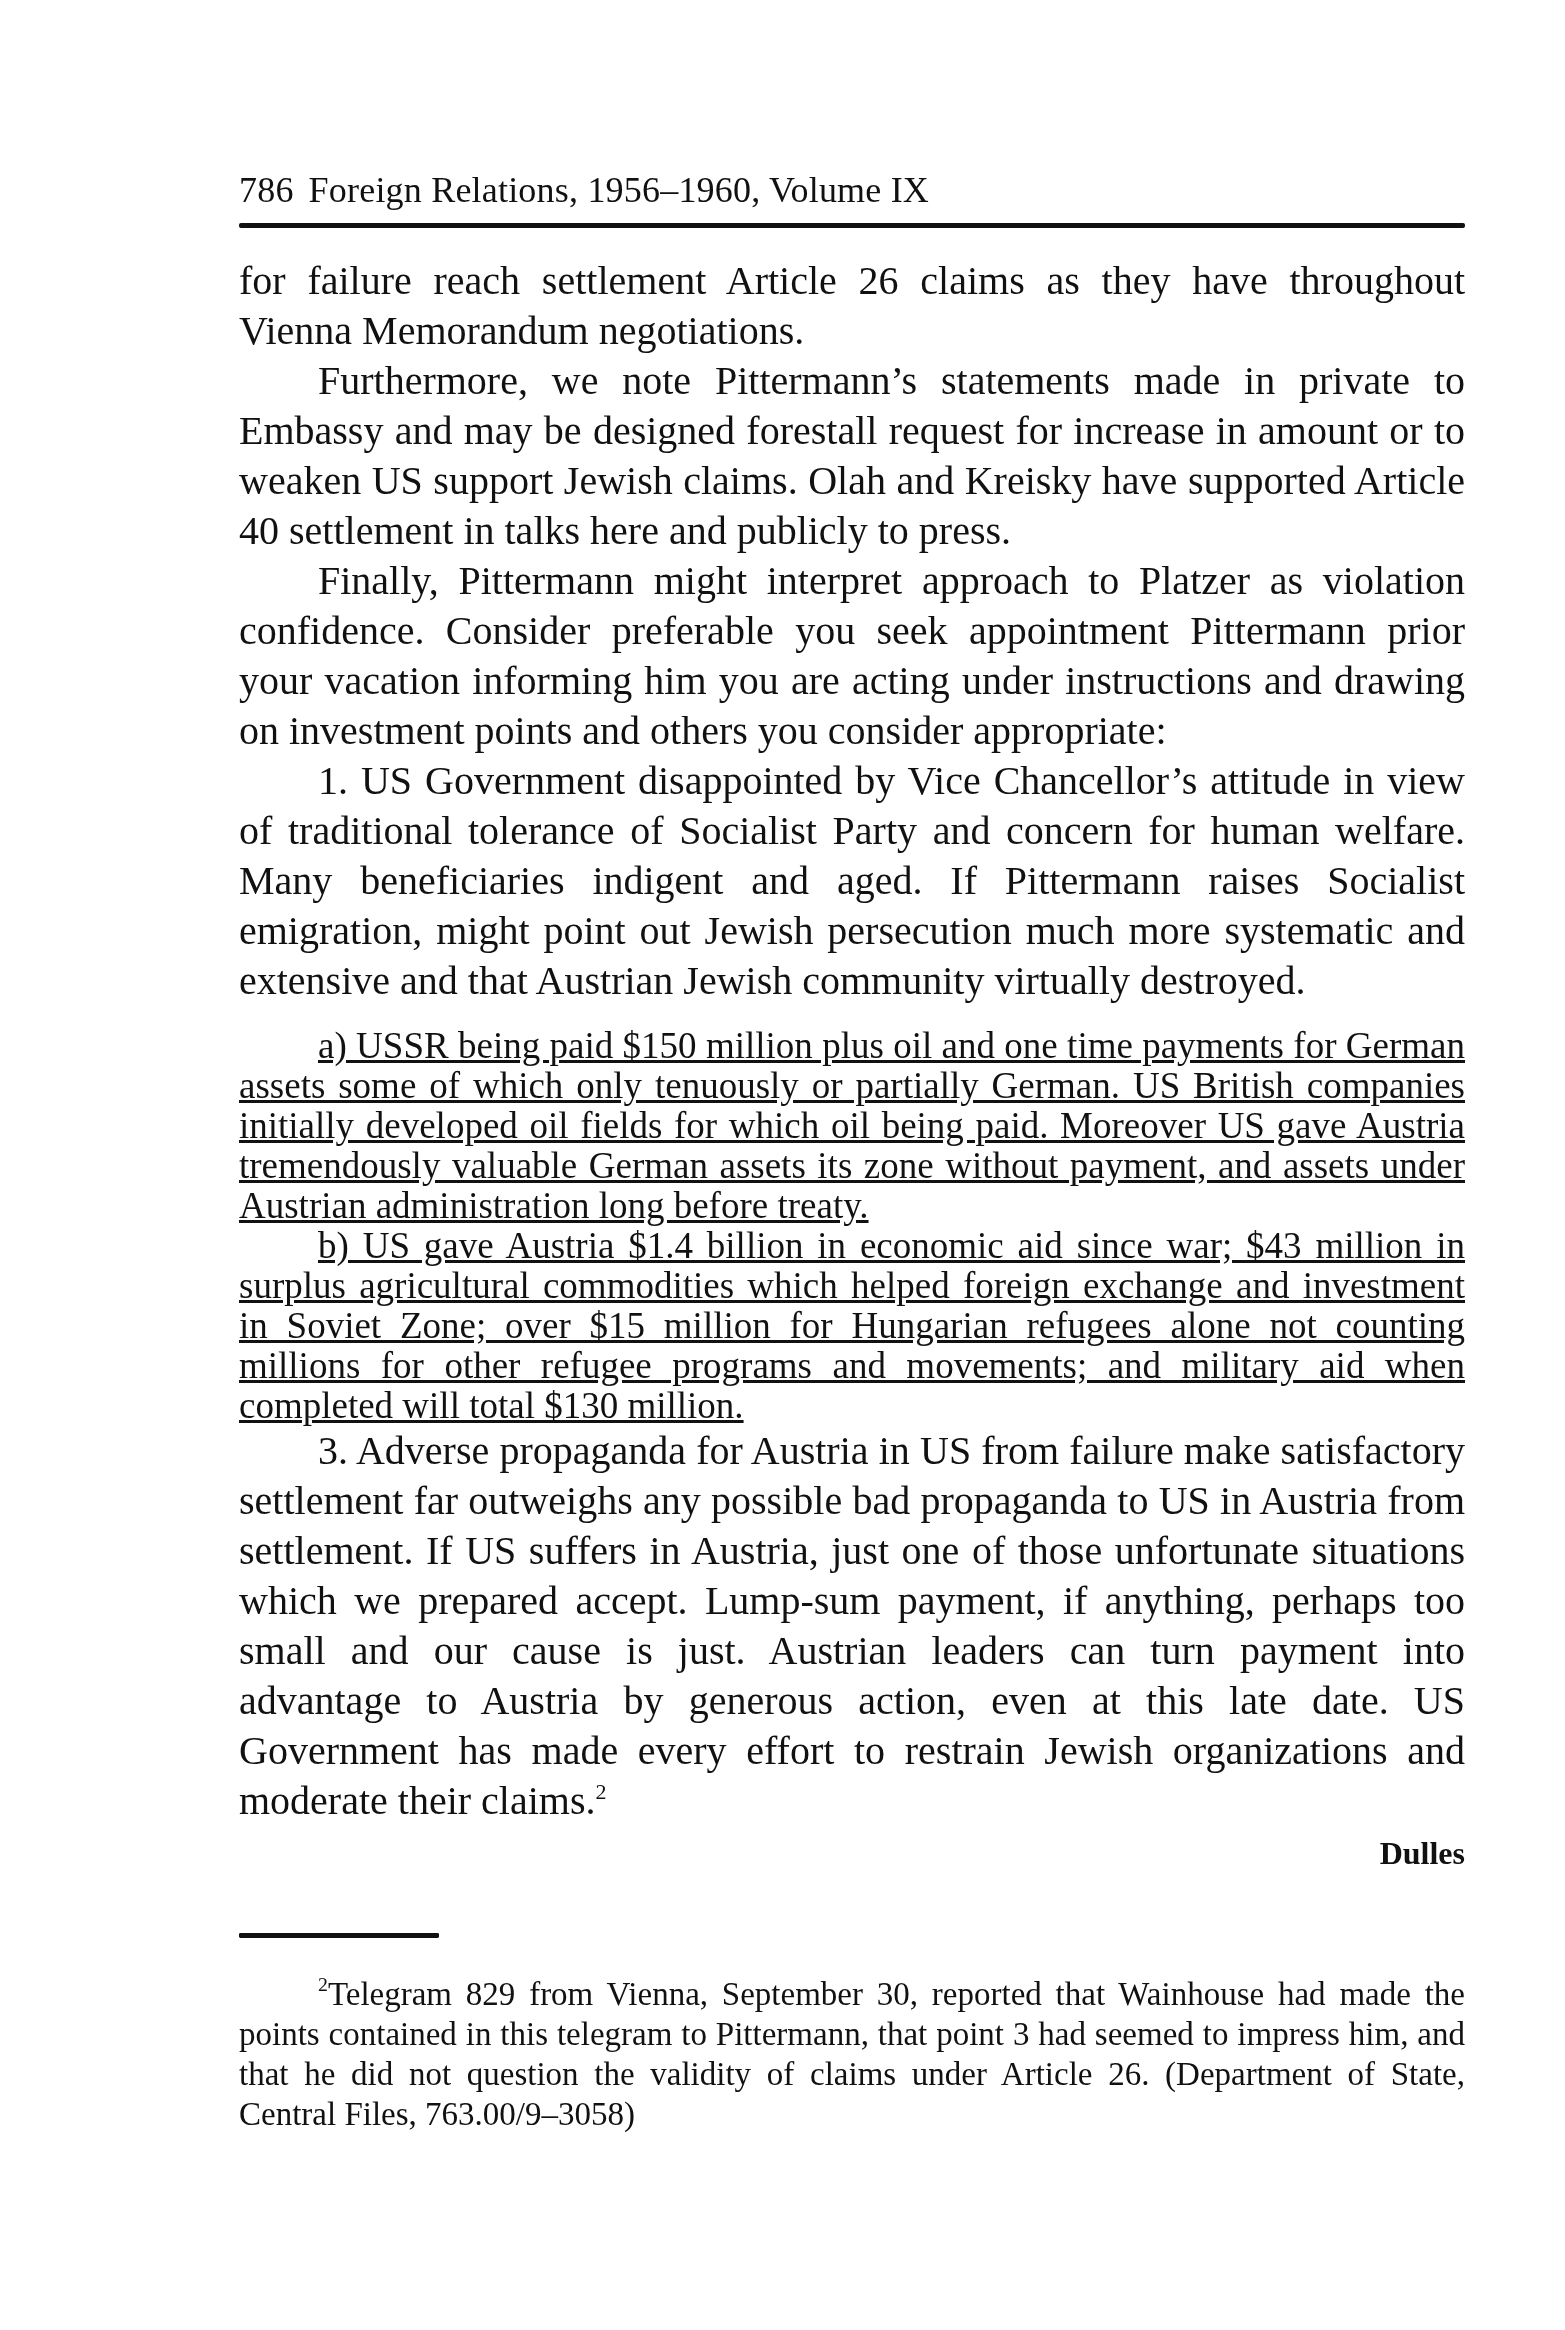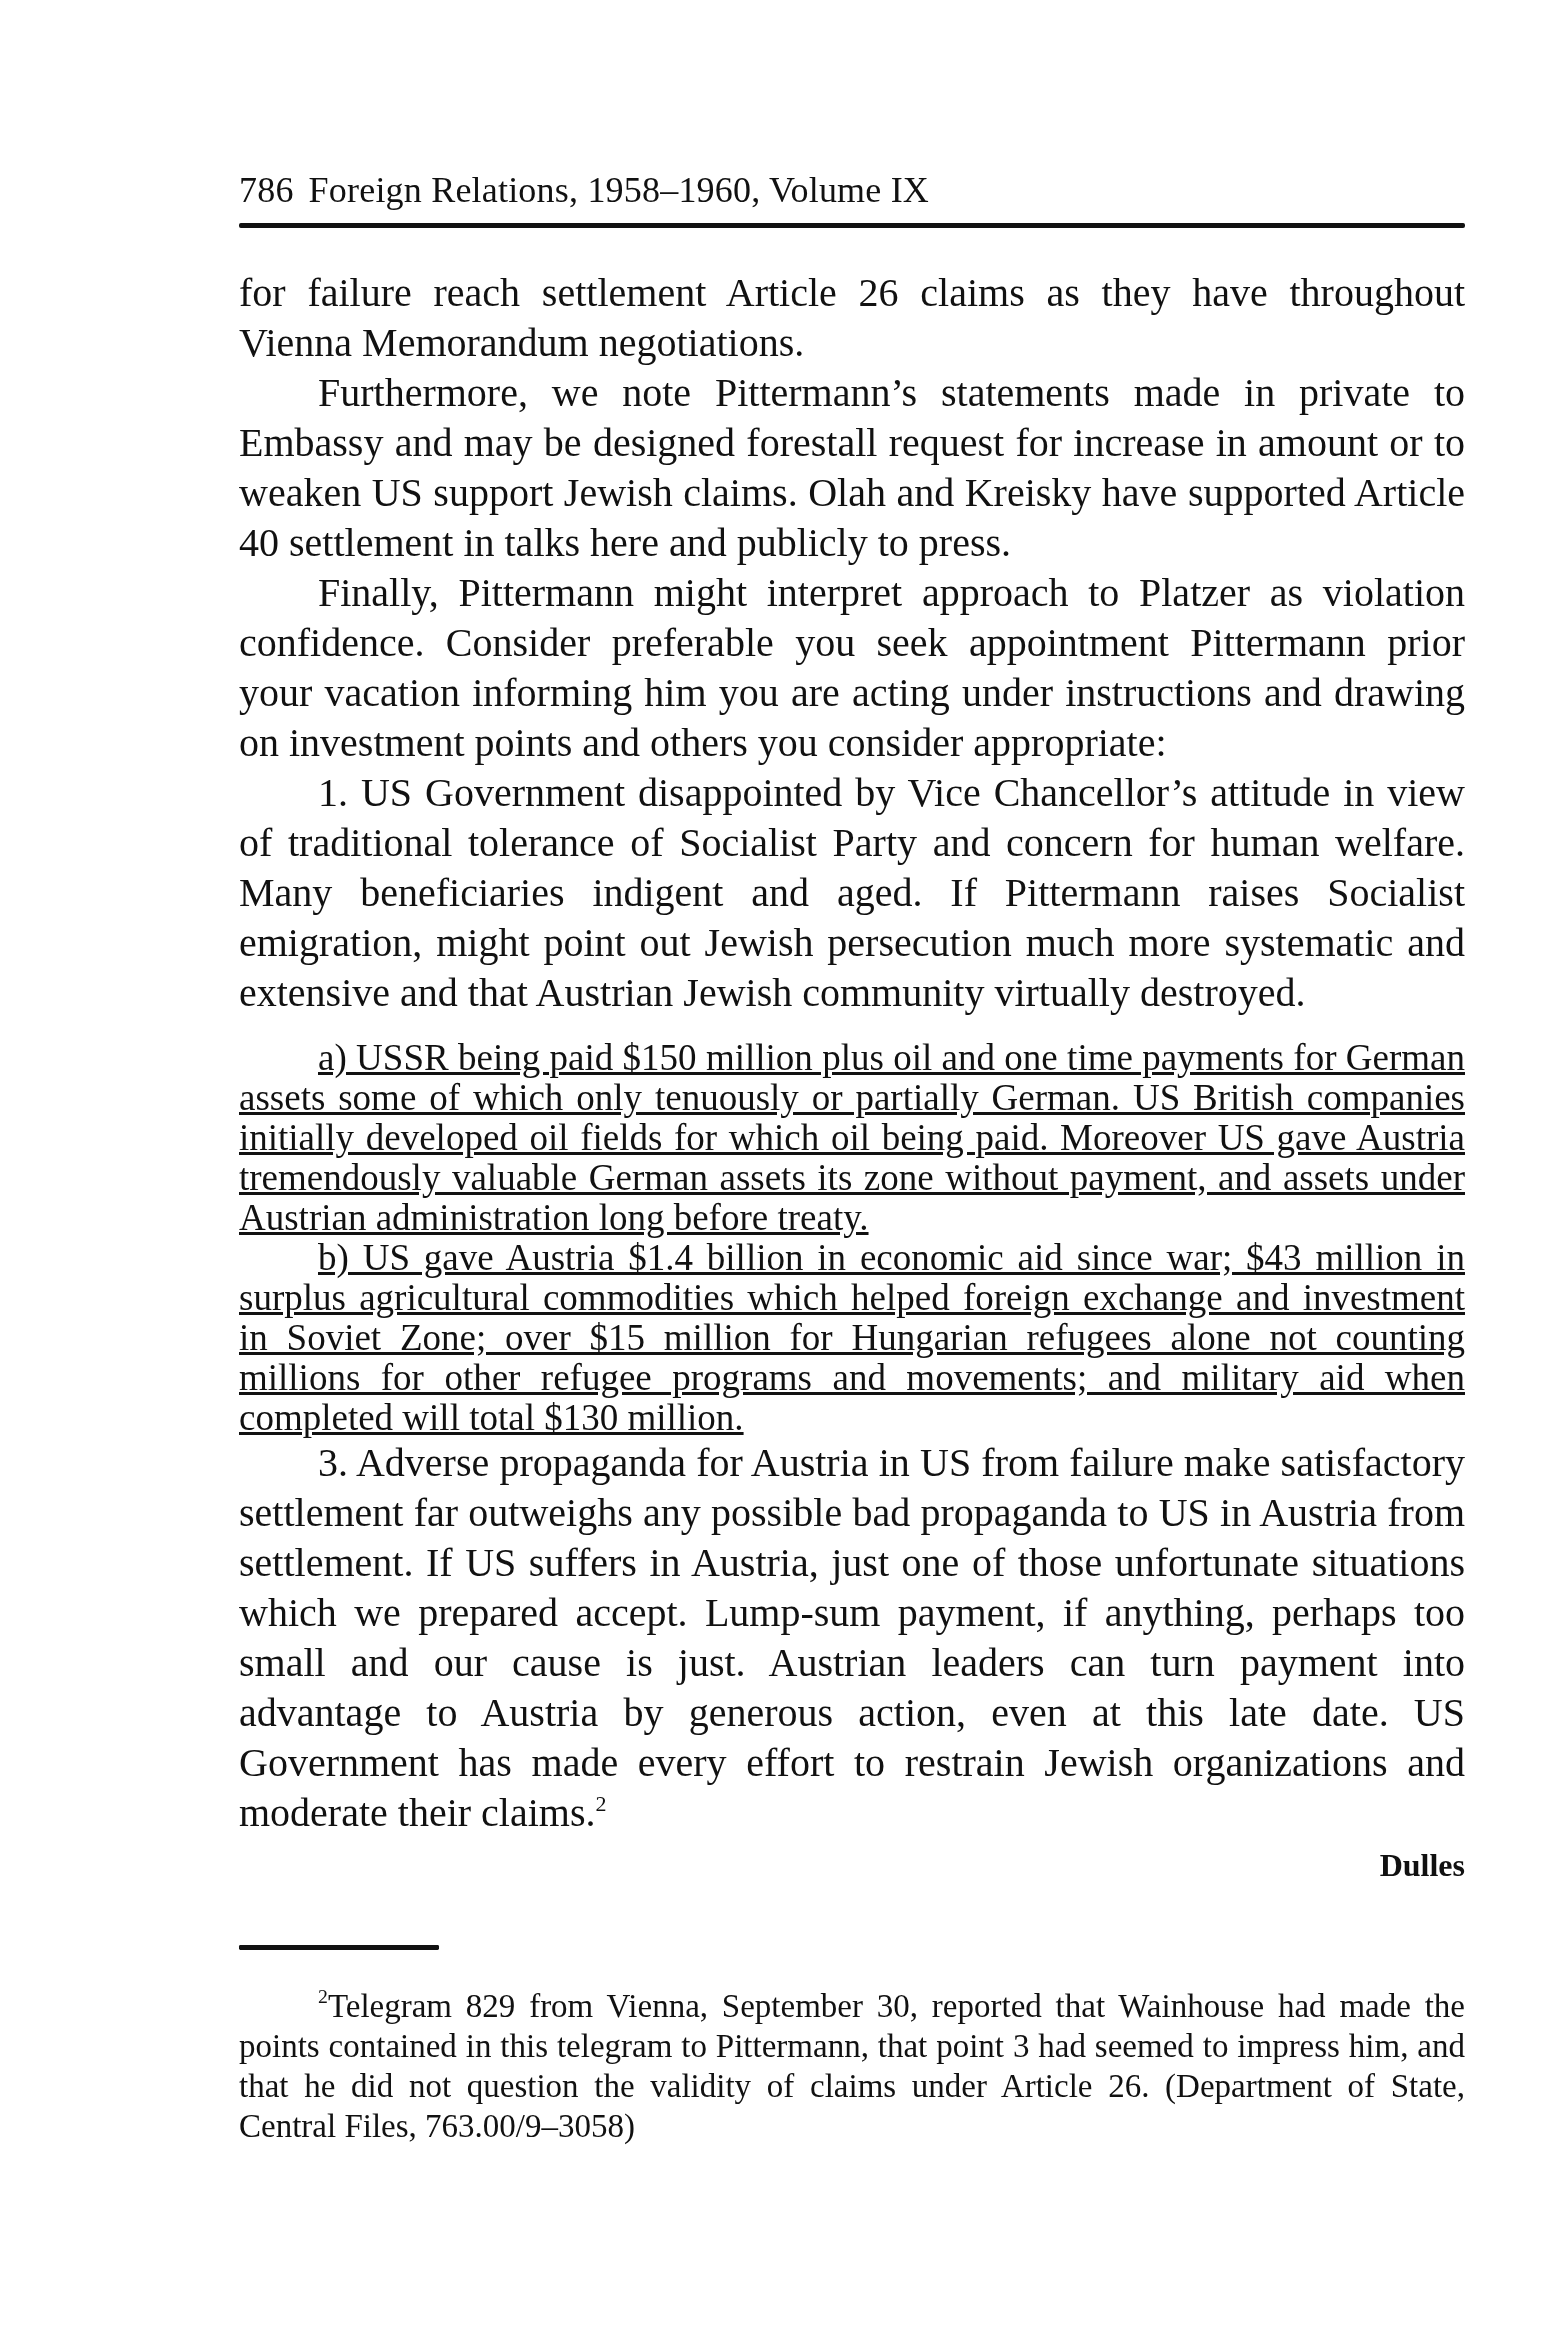--- a/index.html
+++ b/index.html
@@ -2,38 +2,38 @@
 <html style="font-size:7.5px"><head>
 <meta charset="utf-8">
 <style>
   html, body { margin: 0; padding: 0; background: #ffffff; }
   body { width: 1565px; height: 2526px; position: relative; overflow: hidden;
          font-family: "Liberation Serif", "DejaVu Serif", serif; color: #111111; }
   .page { position: absolute; left: 239px; top: 168px; width: 1226px; }
   .running-head { font-size: 36px; line-height: 45px; white-space: nowrap; letter-spacing: 0.2px; }
   .running-head .pg { margin-right: 15px; }
   .head-rule { height: 4.7px; background: #111; margin-top: 10.3px; border-radius: 1.9px; }
-  .body-text { margin-top: 40px; font-size: 40px; line-height: 50px; text-align: justify; }
+  .body-text { margin-top: 28px; font-size: 40px; line-height: 50px; text-align: justify; }
   .body-text p { margin: 0; }
   .indent { text-indent: 79px; }
   .sub { font-size: 37px; line-height: 40px; text-align: justify; margin: 0; text-decoration: underline; }
   .sub.first { margin-top: 20.5px; }
   .gap-after { margin-bottom: 20.5px !important; }
   .sup { font-size: 0.55em; vertical-align: 0.7em; line-height: 0; }
   .signature { text-align: right; font-weight: bold; font-size: 32px; line-height: 50px; margin-top: 1.9px; }
   .fn-rule { width: 200px; height: 4.2px; background: #111; margin-top: 55px; border-radius: 1.4px; }
   .footnote { margin-top: 36px; font-size: 33px; line-height: 40px; text-align: justify; }
   .footnote .sup { font-size: 0.6em; }
 </style>
 </head>
 <body>
 
 <div class="page">
   <div class="running-head">
-    <span class="pg">786</span><span>Foreign Relations, 1958–1960, Volume IX</span>
+    <span class="pg">786</span><span>Foreign Relations, 1956–1960, Volume IX</span>
   </div>
   <div class="head-rule"></div>
 
   <div class="body-text">
     <p>for failure reach settlement Article 26 claims as they have throughout Vienna Memorandum negotiations.</p>
     <p class="indent">Furthermore, we note Pittermann’s statements made in private to Embassy and may be designed forestall request for increase in amount or to weaken US support Jewish claims. Olah and Kreisky have supported Article 40 settlement in talks here and publicly to press.</p>
     <p class="indent">Finally, Pittermann might interpret approach to Platzer as violation confidence. Consider preferable you seek appointment Pittermann prior your vacation informing him you are acting under instructions and drawing on investment points and others you consider appropriate:</p>
     <p class="indent">1. US Government disappointed by Vice Chancellor’s attitude in view of traditional tolerance of Socialist Party and concern for human welfare. Many beneficiaries indigent and aged. If Pittermann raises Socialist emigration, might point out Jewish persecution much more systematic and extensive and that Austrian Jewish community virtually destroyed.</p>
 
     <p class="sub first indent">a) USSR being paid $150 million plus oil and one time payments for German assets some of which only tenuously or partially German. US British companies initially developed oil fields for which oil being paid. Moreover US gave Austria tremendously valuable German assets its zone without payment, and assets under Austrian administration long before treaty.</p>

